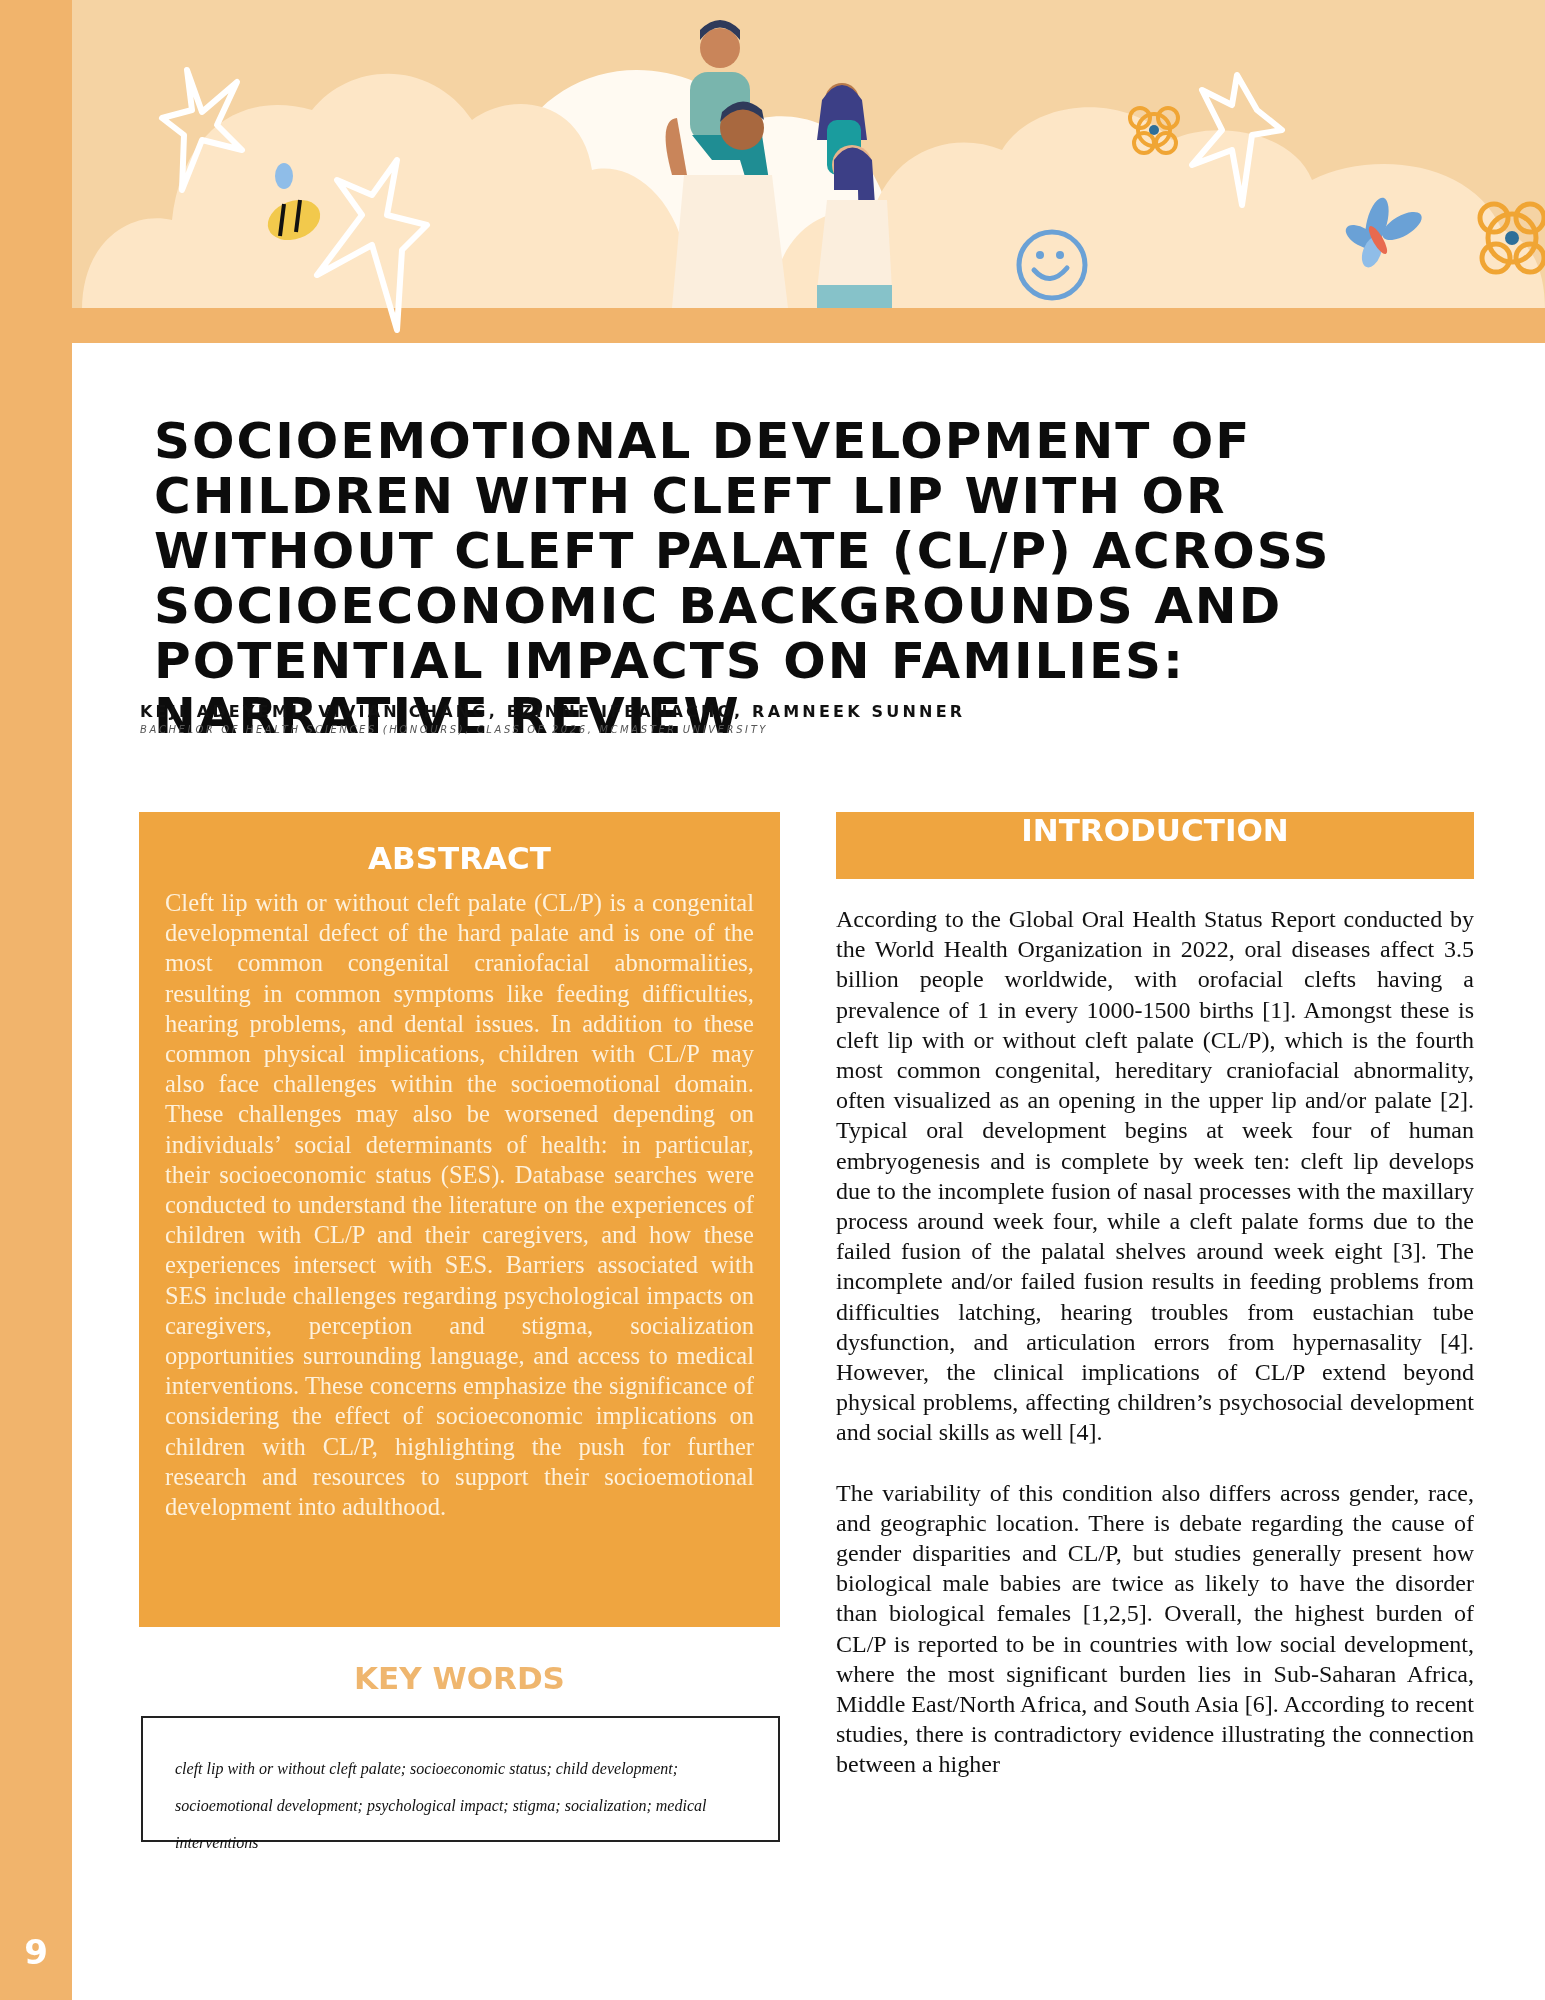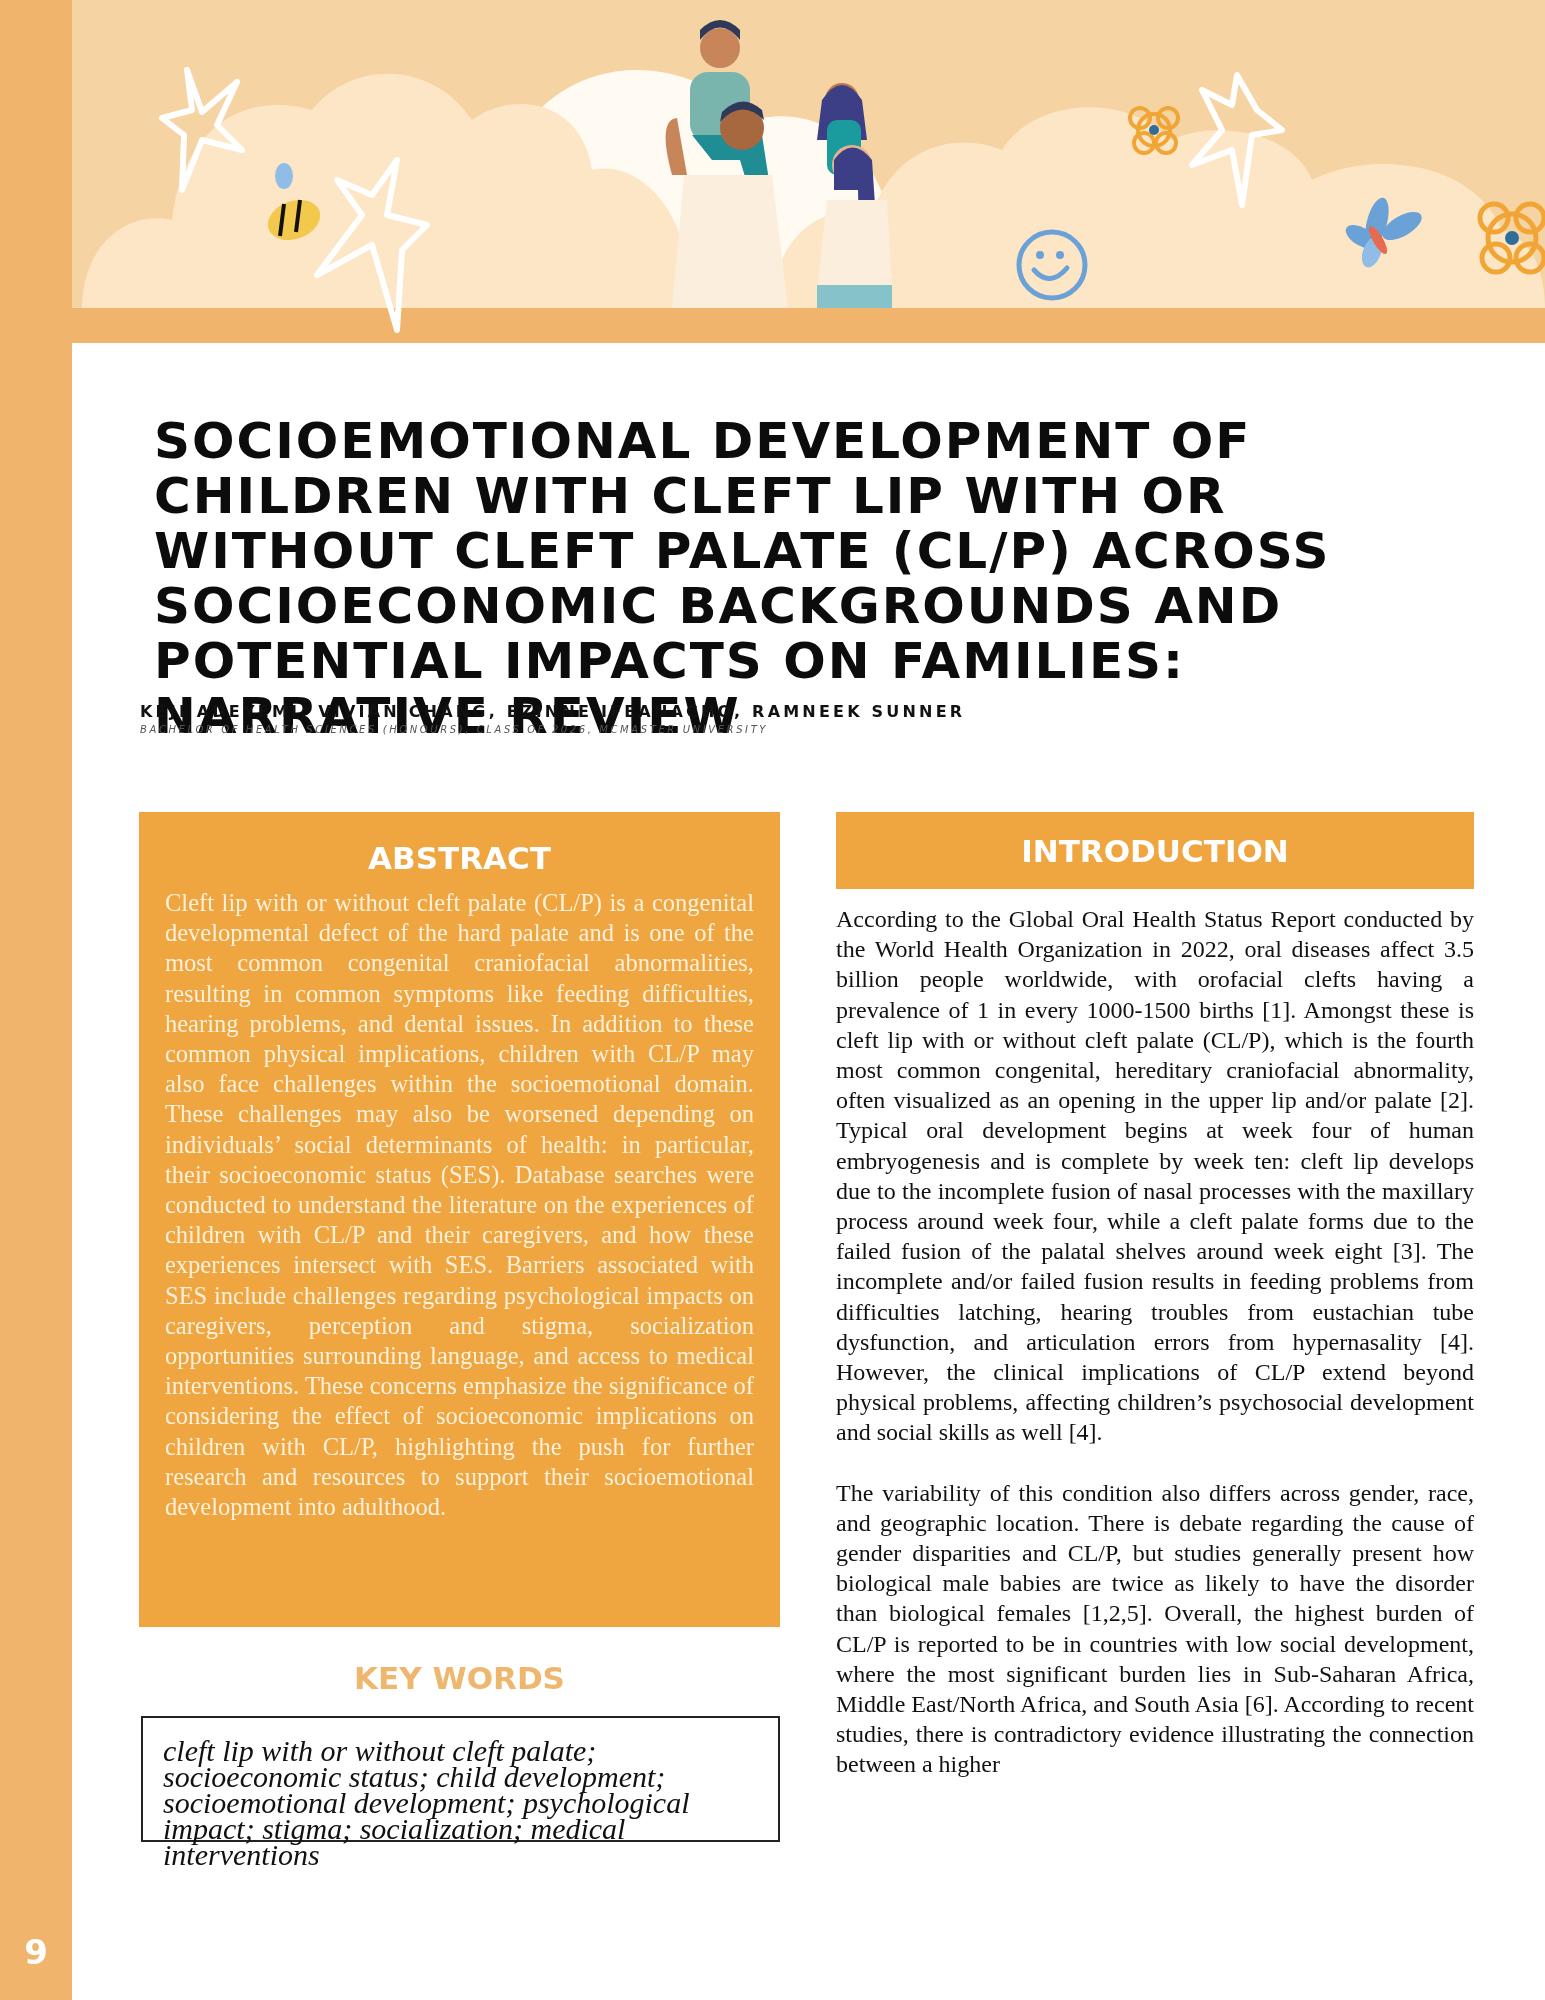--- a/index.html
+++ b/index.html
@@ -56,26 +56,26 @@
 
   .keywords-heading {
     position: absolute; left: 139px; top: 1660px; width: 641px;
     color: #efb66e;
   }
   .keywords-box {
     position: absolute; left: 141px; top: 1716px; width: 639px; height: 126px;
     border: 2px solid #222; box-sizing: border-box; padding: 20px 22px 0 20px;
   }
   .keywords-text {
-    font-style: italic; font-size: 30px; line-height: 26px; color: #111; margin: 0;
+    font-style: italic; font-size: 16px; line-height: 37px; color: #111; margin: 12px;
   }
 
   .intro-header {
-    position: absolute; left: 836px; top: 812px; width: 638px; height: 77px;
-    background: #efa540; display: flex; align-items: center; justify-content: center;
+    position: absolute; left: 836px; top: 812px; width: 638px; height: 67px;
+    background: #efa540; display: flex; align-items: flex-start; justify-content: center;
   }
   .intro-header .section-heading { color: #ffffff; }
   .intro-body {
     position: absolute; left: 836px; top: 904px; width: 638px;
   }
   .intro-para {
     color: #111; font-size: 24px; line-height: 30.2px;
     text-align: justify; margin: 0 0 30px 0;
   }
 </style>

